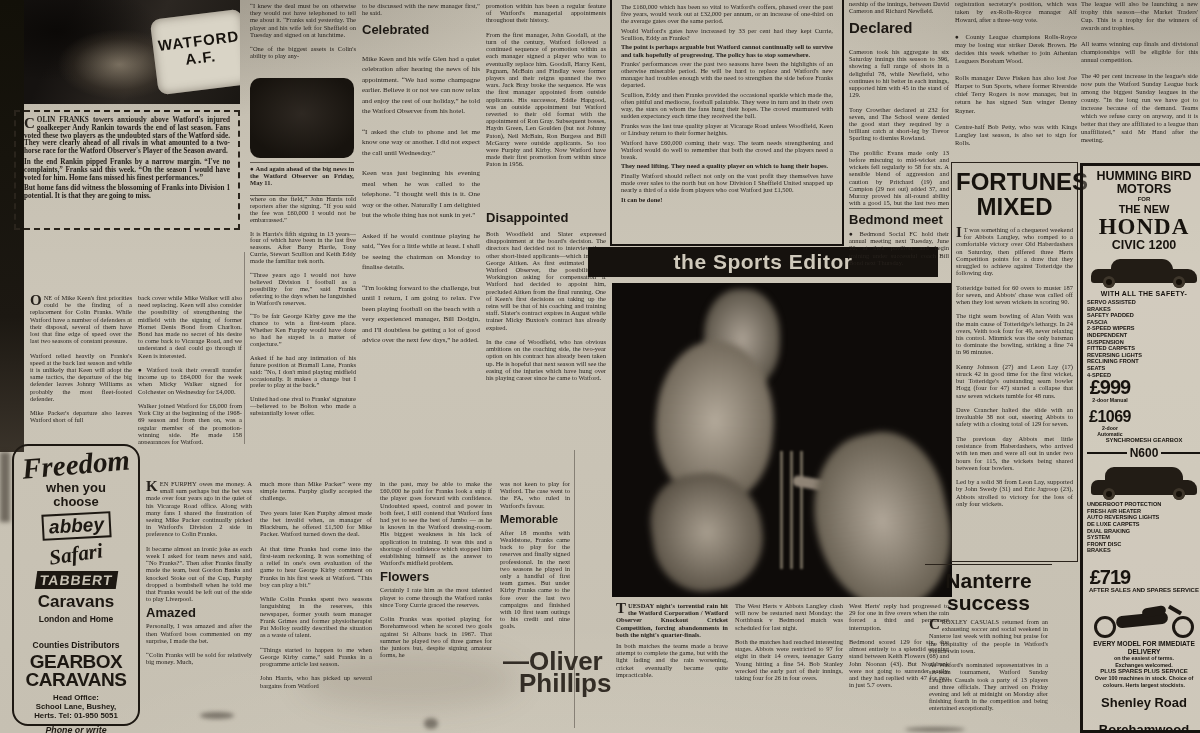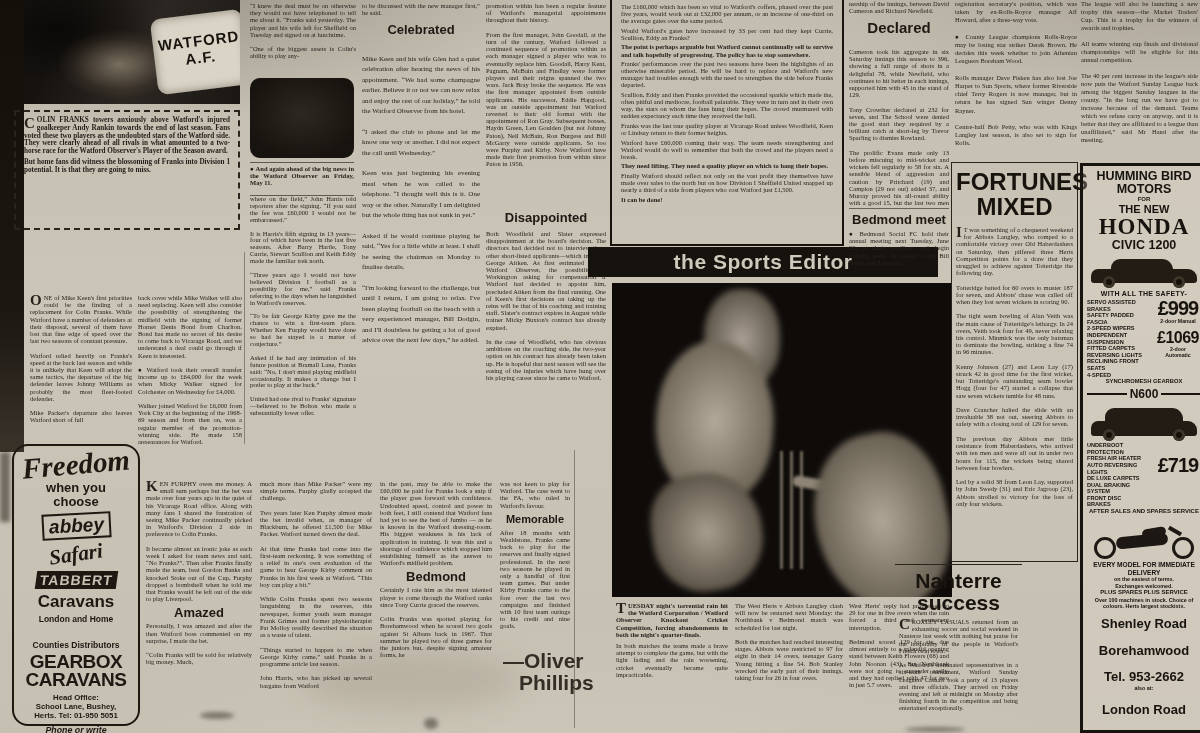--- a/index.html
+++ b/index.html
@@ -7,21 +7,21 @@
     background:
       radial-gradient(90% 50% at 50% 115%, rgba(255,250,235,.18), transparent 60%),
       radial-gradient(70% 40% at 8% -5%, rgba(30,22,14,.30), transparent 55%),
       radial-gradient(60% 35% at 100% -5%, rgba(40,30,20,.18), transparent 60%),
       linear-gradient(#c3bdaf,#cbc5b7 40%,#c6c0b2);
     font-family:"Liberation Serif",serif;color:#26211c;}
   .abs{position:absolute;}
   .txt{font-size:6.5px;line-height:7.2px;text-align:justify;white-space:pre-line;overflow:hidden;}
   .b{font-weight:bold;}
   .dc::first-letter{float:left;font-size:15px;line-height:12px;font-weight:bold;padding:0 2px 0 0;}
-  .subhead{font-family:"Liberation Sans",sans-serif;font-weight:bold;text-align:center;font-size:13px;line-height:15px;color:#1d1914;}
+  .subhead{font-family:"Liberation Sans",sans-serif;font-weight:bold;font-size:13px;line-height:15px;color:#1d1914;}
   .vrule{background:rgba(25,18,12,.38);width:1px;}
   .hrule{background:rgba(25,18,12,.55);height:1px;}
   .stain{filter:blur(14px);border-radius:50%;}
   .smudge{background:rgba(30,24,18,.45);filter:blur(2px);border-radius:50%;}
 
   
   .scan-strip{left:0;top:0;width:24px;height:452px;background:linear-gradient(#121008,#1c1812 70%,#3a332a);}
   .scan-strip2{left:0;top:452px;width:10px;height:70px;background:rgba(40,33,25,.55);filter:blur(2px);}
   .photo-rankin{left:24px;top:0;width:216px;height:104px;overflow:hidden;
     background:
@@ -63,36 +63,36 @@
   .fig-top{left:92px;top:6px;width:76px;height:100px;background:radial-gradient(#aaa093,#5d564a 70%,transparent);border-radius:45%;}
   .fig-bat{left:44px;top:58px;width:118px;height:160px;background:radial-gradient(#b3a99a,#6e6557 75%,transparent);border-radius:46% 54% 40% 50%;transform:rotate(6deg);}
   .fig-legs{left:40px;top:190px;width:110px;height:118px;background:radial-gradient(#a79d8e,#564e42 78%,transparent);border-radius:40% 50% 45% 45%;transform:rotate(-8deg);}
   .fig-keeper{right:4px;top:150px;width:132px;height:176px;background:radial-gradient(#b0a698,#645c4e 75%,transparent);border-radius:48% 42% 46% 50%;transform:rotate(-12deg);}
   .stumps{left:168px;top:168px;width:24px;height:118px;filter:blur(1px);
     background:repeating-linear-gradient(90deg,#6f6758 0 3px,transparent 3px 10px);}
   .bat{left:180px;top:200px;width:96px;height:11px;background:#8f8476;border-radius:6px;transform:rotate(10deg);filter:blur(1.5px);}
 
   .fortunes{left:951px;top:162px;width:127px;height:400px;border:1.5px solid #2b241c;padding:6px 4px 2px;box-sizing:border-box;}
   .big-head{font-family:"Liberation Sans",sans-serif;font-weight:800;text-align:center;color:#17130e;}
-  .nanterre{left:895px;top:564px;width:127px;height:169px;border-top:1.5px solid #2b241c;padding:5px 4px 0;box-sizing:border-box;}
+  .nanterre{left:925px;top:564px;width:127px;height:169px;border-top:1.5px solid #2b241c;padding:5px 4px 0;box-sizing:border-box;}
 
   .ad-honda{left:1080px;top:163px;width:128px;height:570px;border:3px solid #17130f;background:rgba(230,224,210,.25);
     font-family:"Liberation Sans",sans-serif;color:#17130e;text-align:center;padding:4px 4px;box-sizing:border-box;}
   .h-dealer{font-weight:800;font-size:12.5px;line-height:13px;}
   .h-for{font-weight:bold;font-size:6px;line-height:7px;}
   .h-new{font-weight:800;font-size:11px;line-height:12px;}
   .h-brand{font-family:"Liberation Serif",serif;font-weight:800;font-size:23px;line-height:23px;letter-spacing:1px;}
   .h-model{font-weight:800;font-size:12.5px;line-height:14px;}
   .car{position:relative;height:34px;width:106px;margin:2px auto 1px;}
   .car .c-roof{position:absolute;left:20px;right:24px;bottom:16px;height:13px;background:#221c15;border-radius:9px 11px 0 0;}
   .car .c-body{position:absolute;left:0;right:0;bottom:5px;height:14px;background:#221c15;border-radius:7px 9px 3px 3px;}
   .car .c-w1,.car .c-w2{position:absolute;bottom:0;width:12px;height:12px;background:#151009;border-radius:50%;box-shadow:inset 0 0 0 3px #3e362b;}
   .car .c-w1{left:12px}.car .c-w2{right:12px}
   .h-safety{font-weight:800;font-size:7px;line-height:8px;margin-top:2px;letter-spacing:.3px;}
-  .h-cols{display:flex;text-align:left;margin-top:1px;}
+  .h-cols{display:flex;text-align:left;margin-top:1px;flex-direction:column;}
   .h-feats{font-weight:bold;font-size:5.6px;line-height:6.6px;white-space:pre-line;flex:1;}
   .h-prices{width:46px;text-align:center;}
   .h-price-big{font-weight:800;font-size:20px;line-height:19px;letter-spacing:-1px;}
   .h-price-mid{font-weight:800;font-size:16px;line-height:16px;letter-spacing:-.5px;}
   .h-price-sub{font-weight:bold;font-size:5.2px;line-height:6px;}
   .h-gear{font-weight:bold;font-size:5.8px;line-height:7px;}
   .n600{display:flex;align-items:center;gap:3px;margin:2px 0 0;}
   .n600 .ln{flex:1;height:2px;background:#17130f;}
   .n600 .tx{font-weight:800;font-size:12px;}
   .bike{position:relative;height:42px;width:108px;margin:2px auto;}
@@ -102,21 +102,21 @@
   .bike .b-tank{position:absolute;left:52px;bottom:22px;width:24px;height:9px;background:#1d1813;border-radius:5px;transform:rotate(-10deg);}
   .bike .b-bar{position:absolute;left:78px;bottom:26px;width:14px;height:4px;background:#1d1813;transform:rotate(30deg);}
   .h-deliv{font-weight:800;font-size:6.6px;line-height:7.4px;}
   .h-small{font-weight:bold;font-size:5.4px;line-height:6.4px;}
   .h-addr{font-weight:bold;font-size:13px;line-height:14.5px;margin-top:12px;}
   .h-open{font-weight:800;font-size:6px;line-height:8px;margin-top:2px;}
 
   .gamble-headline{left:150px;top:446px;width:430px;font-family:"Liberation Sans",sans-serif;
     font-weight:800;font-style:italic;font-size:30px;letter-spacing:.5px;color:#15110c;filter:blur(.2px);}
   .signature{left:503px;top:650px;width:120px;font-family:"Liberation Sans",sans-serif;font-weight:800;
-    font-size:21px;line-height:22px;color:#332d26;filter:blur(.4px);}
+    font-size:26px;line-height:22px;color:#332d26;filter:blur(.4px);}
   .signature .l2{padding-left:16px;}
 
   .midphoto{left:250px;top:78px;width:104px;height:80px;background:radial-gradient(70% 70% at 50% 45%, #2e2822, #17130e 80%);border-radius:10px;}
   .note{border-top:1px solid rgba(25,18,12,.6);border-bottom:1px solid rgba(25,18,12,.6);padding:2px 0;}
 </style>
 </head>
 <body>
 
 <div class="page">
 
@@ -129,20 +129,21 @@
 
   <div class="abs photo-rankin">
     <div class="bag">
       <div>WATFORD</div>
       <div>A.F.</div>
     </div>
   </div>
 
   <div class="abs caption-box">
     <div class="cp dc">COLIN FRANKS towers anxiously above Watford's injured goalkeeper Andy Rankin towards the end of last season. Fans voted these two players as the undoubted stars of the Watford side. They were clearly ahead of all rivals in what amounted to a two-horse race for the Watford Observer's Player of the Season award.</div>
+    <div class="cp">In the end Rankin pipped Franks by a narrow margin. “I've no complaints,” Franks said this week. “On the season I would have voted for him. Home fans missed his finest performances.”</div>
     <div class="cp">But home fans did witness the blossoming of Franks into Division 1 potential. It is that they are going to miss.</div>
   </div>
 
   <div class="abs txt dc" style="left:30px;top:294px;width:102px;height:150px;">ONE of Mike Keen's first priorities could be the finding of a replacement for Colin Franks. While Watford have a number of defenders at their disposal, several of them have lost that fine edge of speed over the last two seasons of constant pressure.
 
 Watford relied heavily on Franks's speed at the back last season and while it is unlikely that Keen will adopt the same tactics, the departure of the big defender leaves Johnny Williams as probably the most fleet-footed defender.
 
 Mike Packer's departure also leaves Watford short of full</div>
   <div class="abs txt" style="left:138px;top:294px;width:104px;height:150px;">back cover while Mike Walker will also need replacing. Keen will also consider the possibility of strengthening the midfield with the signing of former Hornet Denis Bond from Charlton. Bond has made no secret of his desire to come back to Vicarage Road, and we understand a deal could go through if Keen is interested.
 
@@ -394,21 +395,21 @@
 
 At that time Franks had come into the first-team reckoning. It was something of a relief in one's own evaluation of the game to hear George Kirby comment on Franks in his first week at Watford. “This boy can play a bit.”
 
 While Colin Franks spent two seasons languishing in the reserves, this newspaper, former youth team manager Frank Grimes and former physiotherapist Pat Molloy readily described the situation as a waste of talent.
 
 “Things started to happen to me when George Kirby came,” said Franks in a programme article last season.
 
 John Harris, who has picked up several bargains from Watford</div>
   <div class="abs" style="left:380px;top:480px;width:112px;height:246px;">
     <div class="txt">in the past, may be able to make the £60,000 he paid for Franks look a snip if the player goes forward with confidence. Undoubted speed, control and power in both feet, I still contend that Watford fans had yet to see the best of Jumbo — as he is known in the Watford dressing-room. His biggest weakness is his lack of application in training. It was this and a shortage of confidence which stopped him establishing himself as the answer to Watford's midfield problem.</div>
-    <div class="subhead" style="margin:3px 0 2px;">Bedmond</div>
+    <div class="subhead" style="margin:3px 0 2px;">Flowers</div>
     <div class="txt">Certainly I rate him as the most talented player to come through the Watford ranks since Tony Currie graced the reserves.
 
 Colin Franks was spotted playing for Borehamwood when he scored two goals against St Albans back in 1967. That summer he played two of three games for the juniors but, despite signing amateur forms, he</div>
   </div>
   <div class="abs" style="left:500px;top:480px;width:70px;height:165px;">
     <div class="txt">was not keen to play for Watford. The case went to the FA, who ruled in Watford's favour.</div>
     <div class="subhead" style="font-size:11px;margin:3px 0 2px;">Memorable</div>
     <div class="txt" style="height:110px;">After 18 months with Wealdstone, Franks came back to play for the reserves and finally signed professional. In the next two seasons he played in only a handful of first team games. But under Kirby Franks came to the fore over the last two campaigns and finished with 10 first team outings to his credit and nine goals.
 
 The most memorable was the one scored against Stoke but many fans will remember his last goal in Watford's colours, scored against Wolves in the Pat Molloy match six weeks ago.</div>

